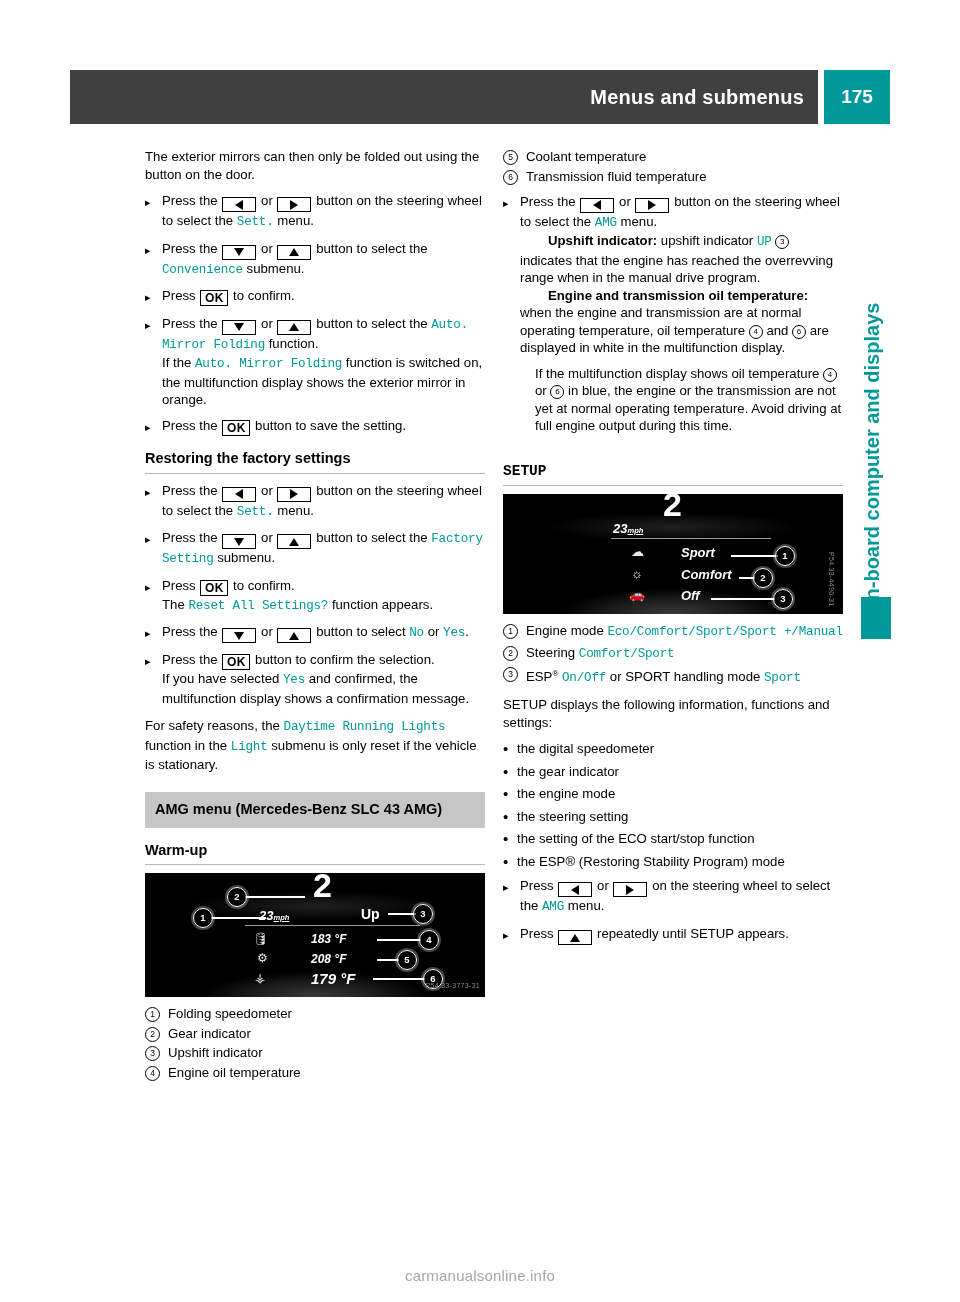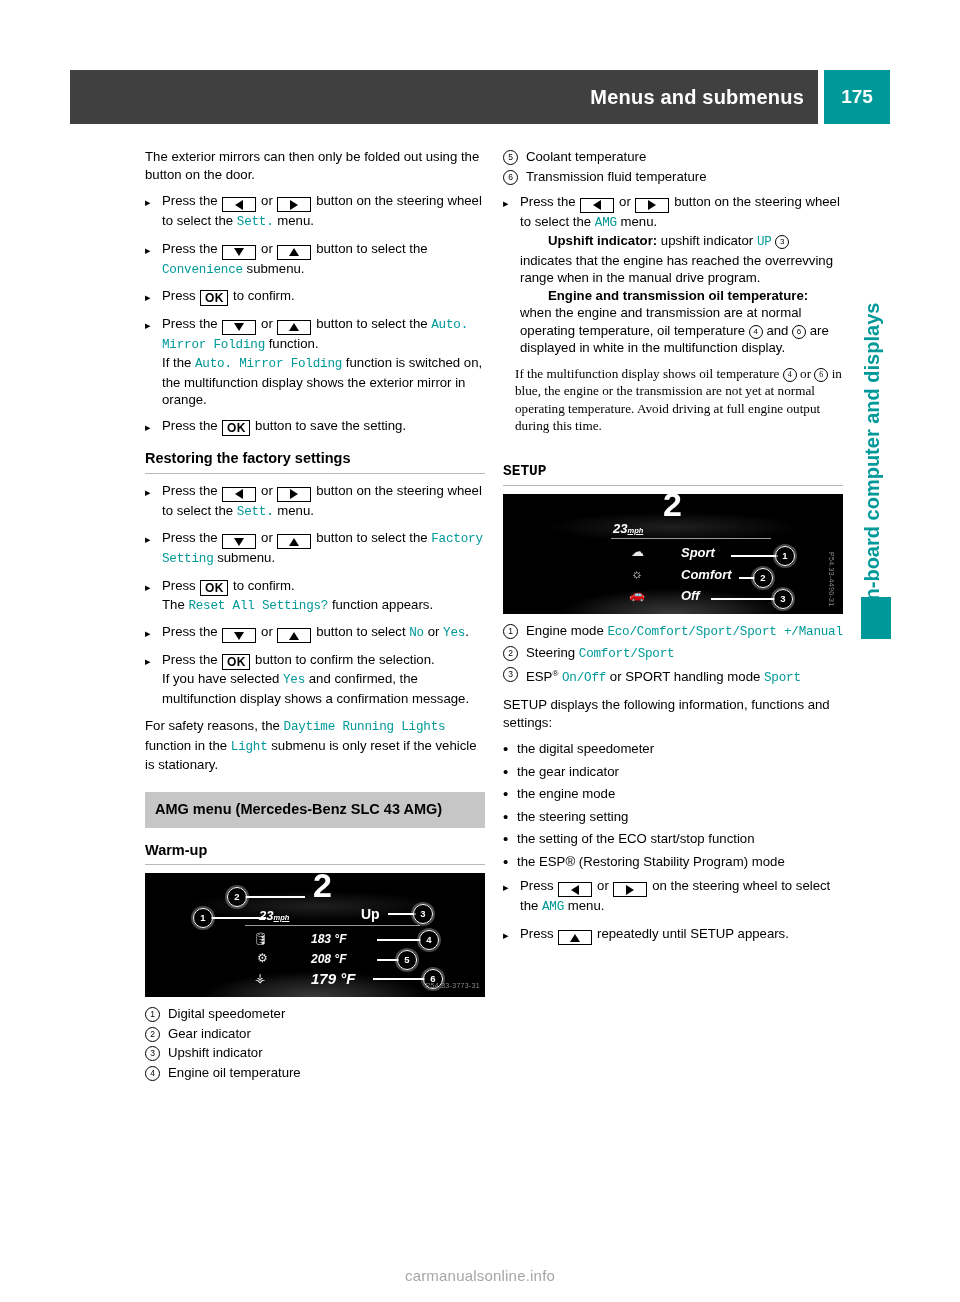--- a/index.html
+++ b/index.html
@@ -329,21 +329,21 @@
 
     <div class="lead" style="left:228px;top:105px;width:52px;"></div>
     <div class="bub" style="left:278px;top:96px;">6</div>
 
     <div class="code">P54.33-3773-31</div>
   </div>
 
   <div class="legend">
     <div class="leg-row">
       <div class="circnum">1</div>
-      <div class="leg-text">Digital speedometer</div>
+      <div class="leg-text">Folding speedometer</div>
     </div>
     <div class="leg-row">
       <div class="circnum">2</div>
       <div class="leg-text">Gear indicator</div>
     </div>
     <div class="leg-row">
       <div class="circnum">3</div>
       <div class="leg-text">Upshift indicator</div>
     </div>
     <div class="leg-row">
@@ -385,21 +385,21 @@
       <br>
       <span class="bold">Engine and transmission oil temperature:</span>
       <span>when the engine and transmission are at normal operating temperature, oil temperature</span>
       <span class="circ-inline">4</span>
       <span>and</span>
       <span class="circ-inline">6</span>
       <span>are displayed in white in the multifunction display.</span>
     </div>
   </div>
 
-  <p class="para" style="margin-left:12px;font-family:Liberation Serif, serif;">
+  <p class="para" style="margin-left:32px;">
     <span>If the multifunction display shows oil temperature</span>
     <span class="circ-inline">4</span>
     <span>or</span>
     <span class="circ-inline">6</span>
     <span>in blue, the engine or the transmission are not yet at normal operating temperature. Avoid driving at full engine output during this time.</span>
   </p>
 
   <h2 class="sub" style="margin-top:28px;font-family:Liberation Mono, monospace;">SETUP</h2>
   <div class="rule"></div>
 

